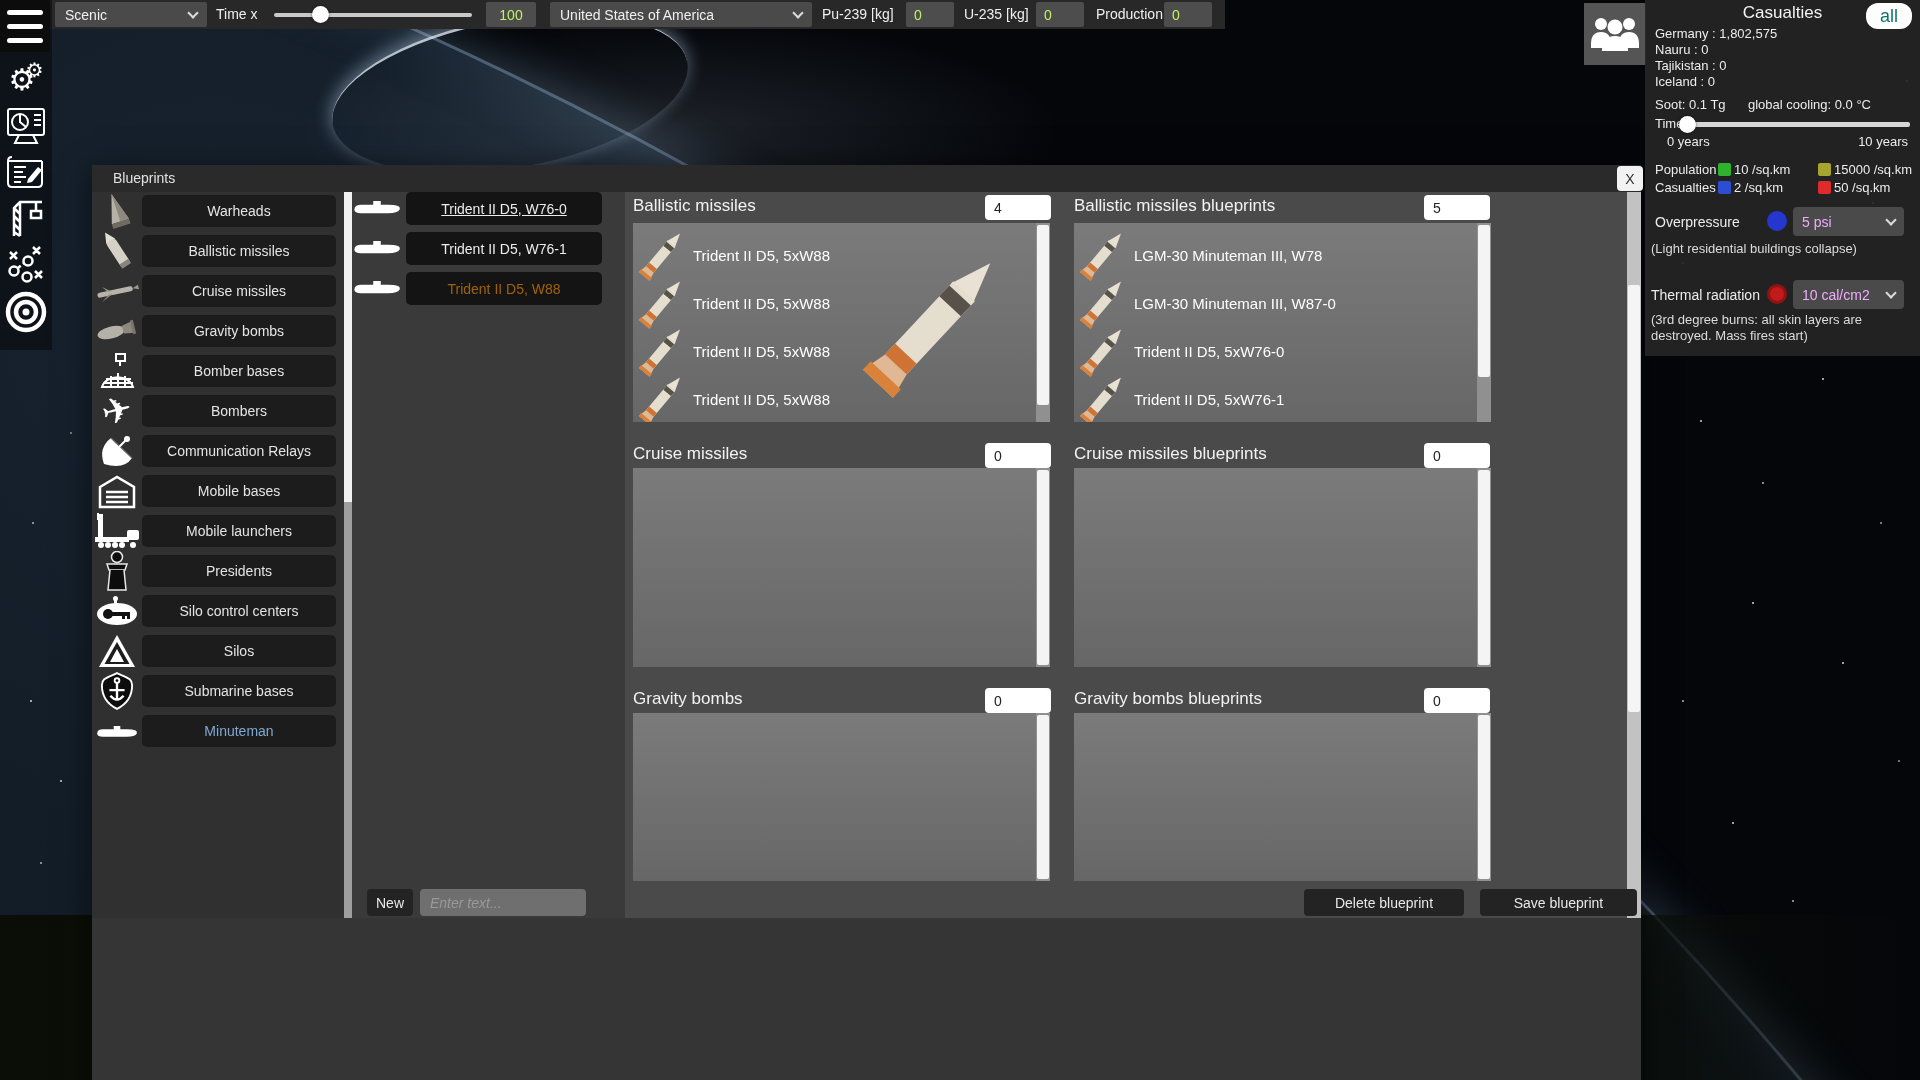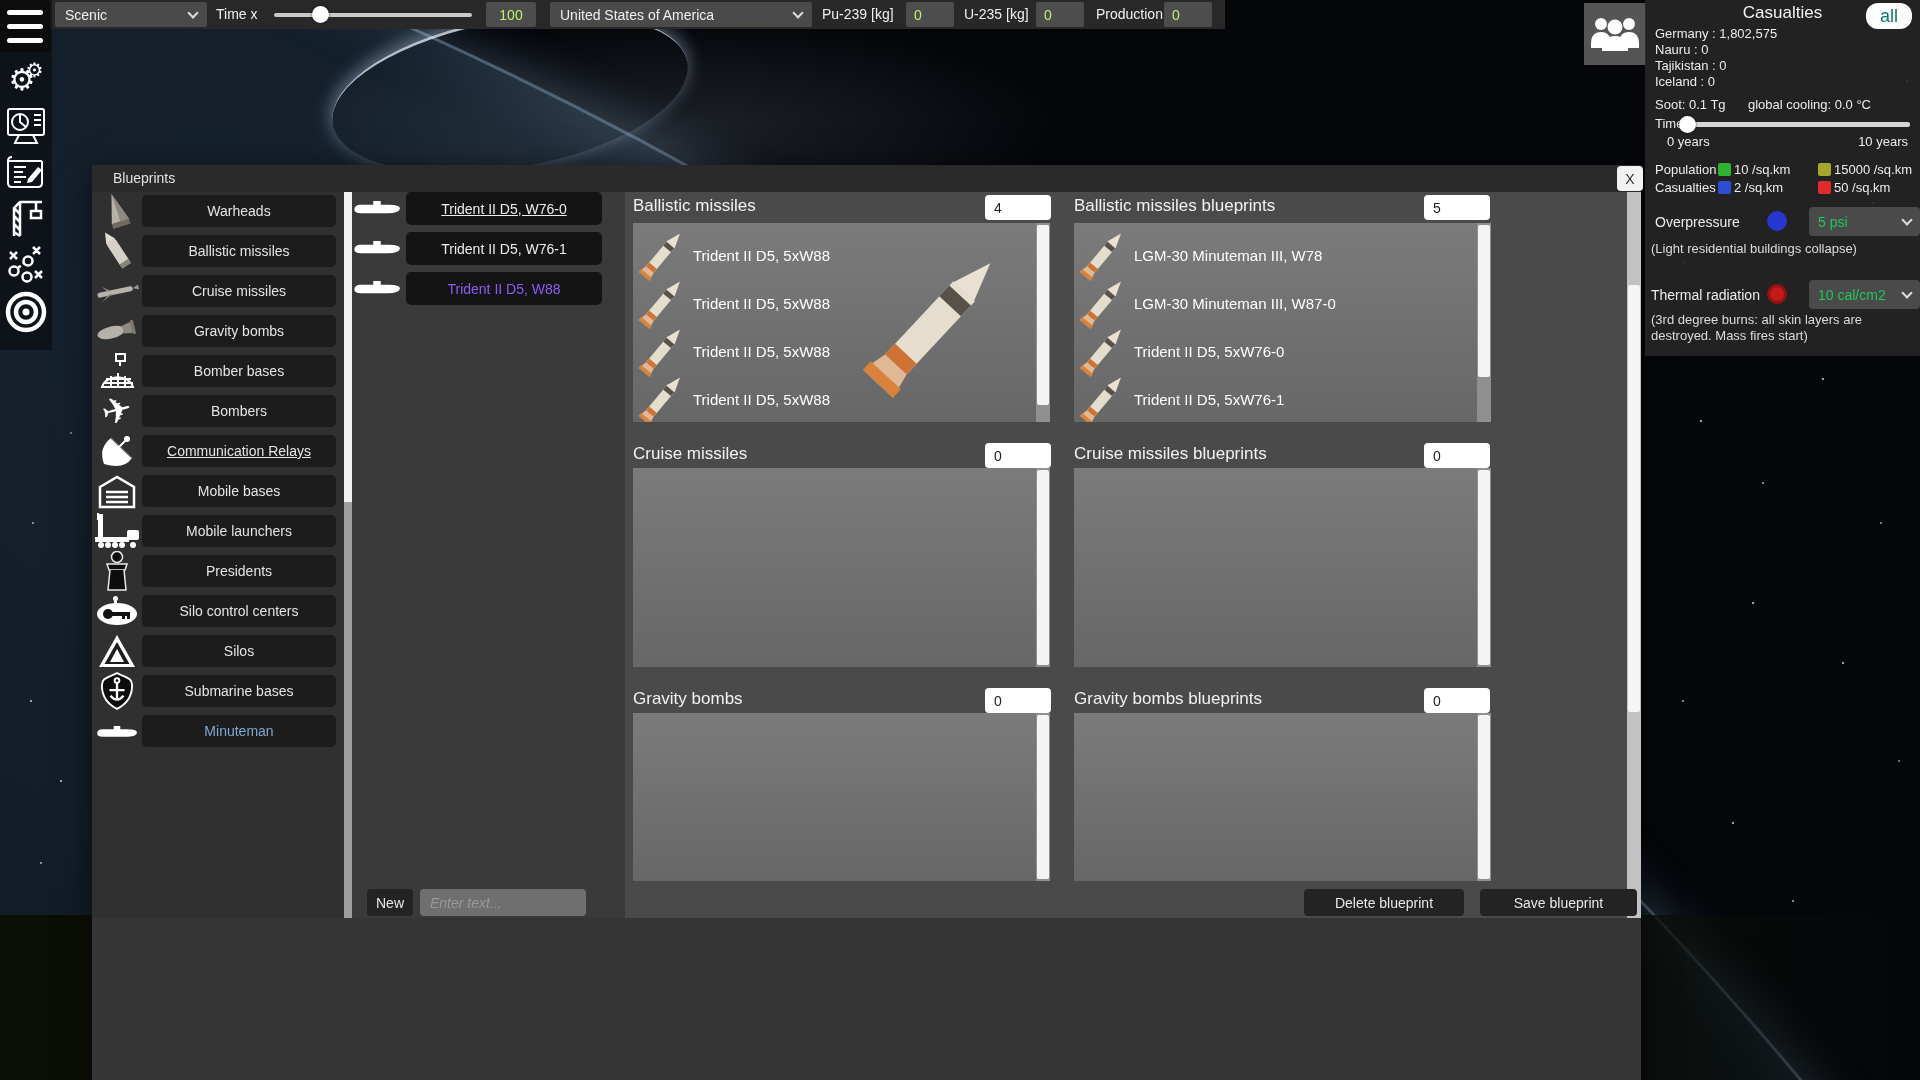--- a/index.html
+++ b/index.html
@@ -72,21 +72,21 @@
   .win-sb { position:absolute; left:1535px; top:27px; width:14px; height:726px; background:#c2c2c2; }
   .win-sb .thumb { position:absolute; left:1px; top:93px; width:12px; height:427px; background:#f5f5f5; border-radius:2px; }
 
   .cat-btn { position:absolute; left:50px; width:194px; height:32px; background:#1c1c1c; border-radius:5px;
     color:#e4e4e4; font-size:14px; display:flex; align-items:center; justify-content:center; }
   .cat-btn.sel { color:#7fa8d2; }
   .cat-ic { position:absolute; left:2px; width:46px; height:40px; display:flex; align-items:center; justify-content:center; }
 
   .bp-item { position:absolute; left:314px; width:196px; height:33px; background:#141414; border-radius:5px;
     color:#ececec; font-size:14px; display:flex; align-items:center; justify-content:center; }
-  .bp-item.sel { color:#8b5cf6; }
+  .bp-item.sel { color:#a16207; }
   .bp-ic { position:absolute; left:258px; width:54px; height:16px; }
 
   .sec-h { position:absolute; color:#f2f2f2; font-size:17px; }
   .count { position:absolute; width:66px; height:25px; background:#fff; border:none; border-radius:4px;
     color:#222; font-size:14px; padding-left:9px; font-family:"Liberation Sans",sans-serif; }
   .list { position:absolute; width:417px; background:linear-gradient(#7b7b7b,#676767); overflow:hidden; }
   .list .sb { position:absolute; right:0; top:0; width:14px; height:100%; background:#909090; }
   .list .sb .thumb { position:absolute; left:1px; width:12px; background:#f4f4f4; border-radius:2px; }
   .li { position:absolute; left:14px; height:48px; display:flex; align-items:center; color:#fff; font-size:15px; }
   .li .mi-ic { width:30px; height:56px; margin-right:16px; transform:rotate(40deg); flex:none; }
@@ -104,21 +104,21 @@
     font-size:13px; }
   .people-box { position:absolute; left:1584px; top:3px; width:62px; height:62px; background:#555;
     display:flex; align-items:center; justify-content:center; }
   .cp-title { position:absolute; left:0; top:3px; width:100%; text-align:center; font-size:17px; color:#f2f2f2; }
   .all-btn { position:absolute; right:8px; top:3px; width:46px; height:26px; background:#fdfdfd; border-radius:12px;
     color:#0f766e; font-size:18px; display:flex; align-items:center; justify-content:center; }
   .cline { position:absolute; left:10px; line-height:16px; color:#ececec; }
   .sq { position:absolute; width:13px; height:13px; border-radius:2px; }
   .circ { position:absolute; width:20px; height:20px; border-radius:50%; }
   .cp-dd { position:absolute; left:148px; width:111px; height:29px; background:#4a4a4a; border-radius:4px;
-    display:flex; align-items:center; font-size:14px; color:#22c55e; padding:0 9px;margin-left:16px; }
+    display:flex; align-items:center; font-size:14px; color:#f0abfc; padding:0 9px; }
   .desc { position:absolute; left:6px; color:#dcdcdc; font-size:13px; line-height:16px; }
 </style>
 </head>
 <body>
 <div id="app">
 
   <svg width="0" height="0" style="position:absolute">
       <defs>
     <g id="mi">
       <polygon points="11,0 16,14 6,14" fill="#e9e2d4"></polygon>
@@ -329,21 +329,21 @@
           <use href="#sub"></use>
         </svg>
       </div>
 
     <div class="cat-btn" style="top:30px;">Warheads</div>
     <div class="cat-btn" style="top:70px;">Ballistic missiles</div>
     <div class="cat-btn" style="top:110px;">Cruise missiles</div>
     <div class="cat-btn" style="top:150px;">Gravity bombs</div>
     <div class="cat-btn" style="top:190px;">Bomber bases</div>
     <div class="cat-btn" style="top:230px;">Bombers</div>
-    <div class="cat-btn" style="top:270px;text-decoration:underline;">Communication Relays</div>
+    <div class="cat-btn" style="top:270px;">Communication Relays</div>
     <div class="cat-btn" style="top:310px;">Mobile bases</div>
     <div class="cat-btn" style="top:350px;">Mobile launchers</div>
     <div class="cat-btn" style="top:390px;">Presidents</div>
     <div class="cat-btn" style="top:430px;">Silo control centers</div>
     <div class="cat-btn" style="top:470px;">Silos</div>
     <div class="cat-btn" style="top:510px;">Submarine bases</div>
     <div class="cat-btn sel" style="top:550px;">Minuteman</div>
 
     <div class="bp-ic" style="top:36px;">
       <svg width="54" height="16" viewBox="0 0 52 17">

